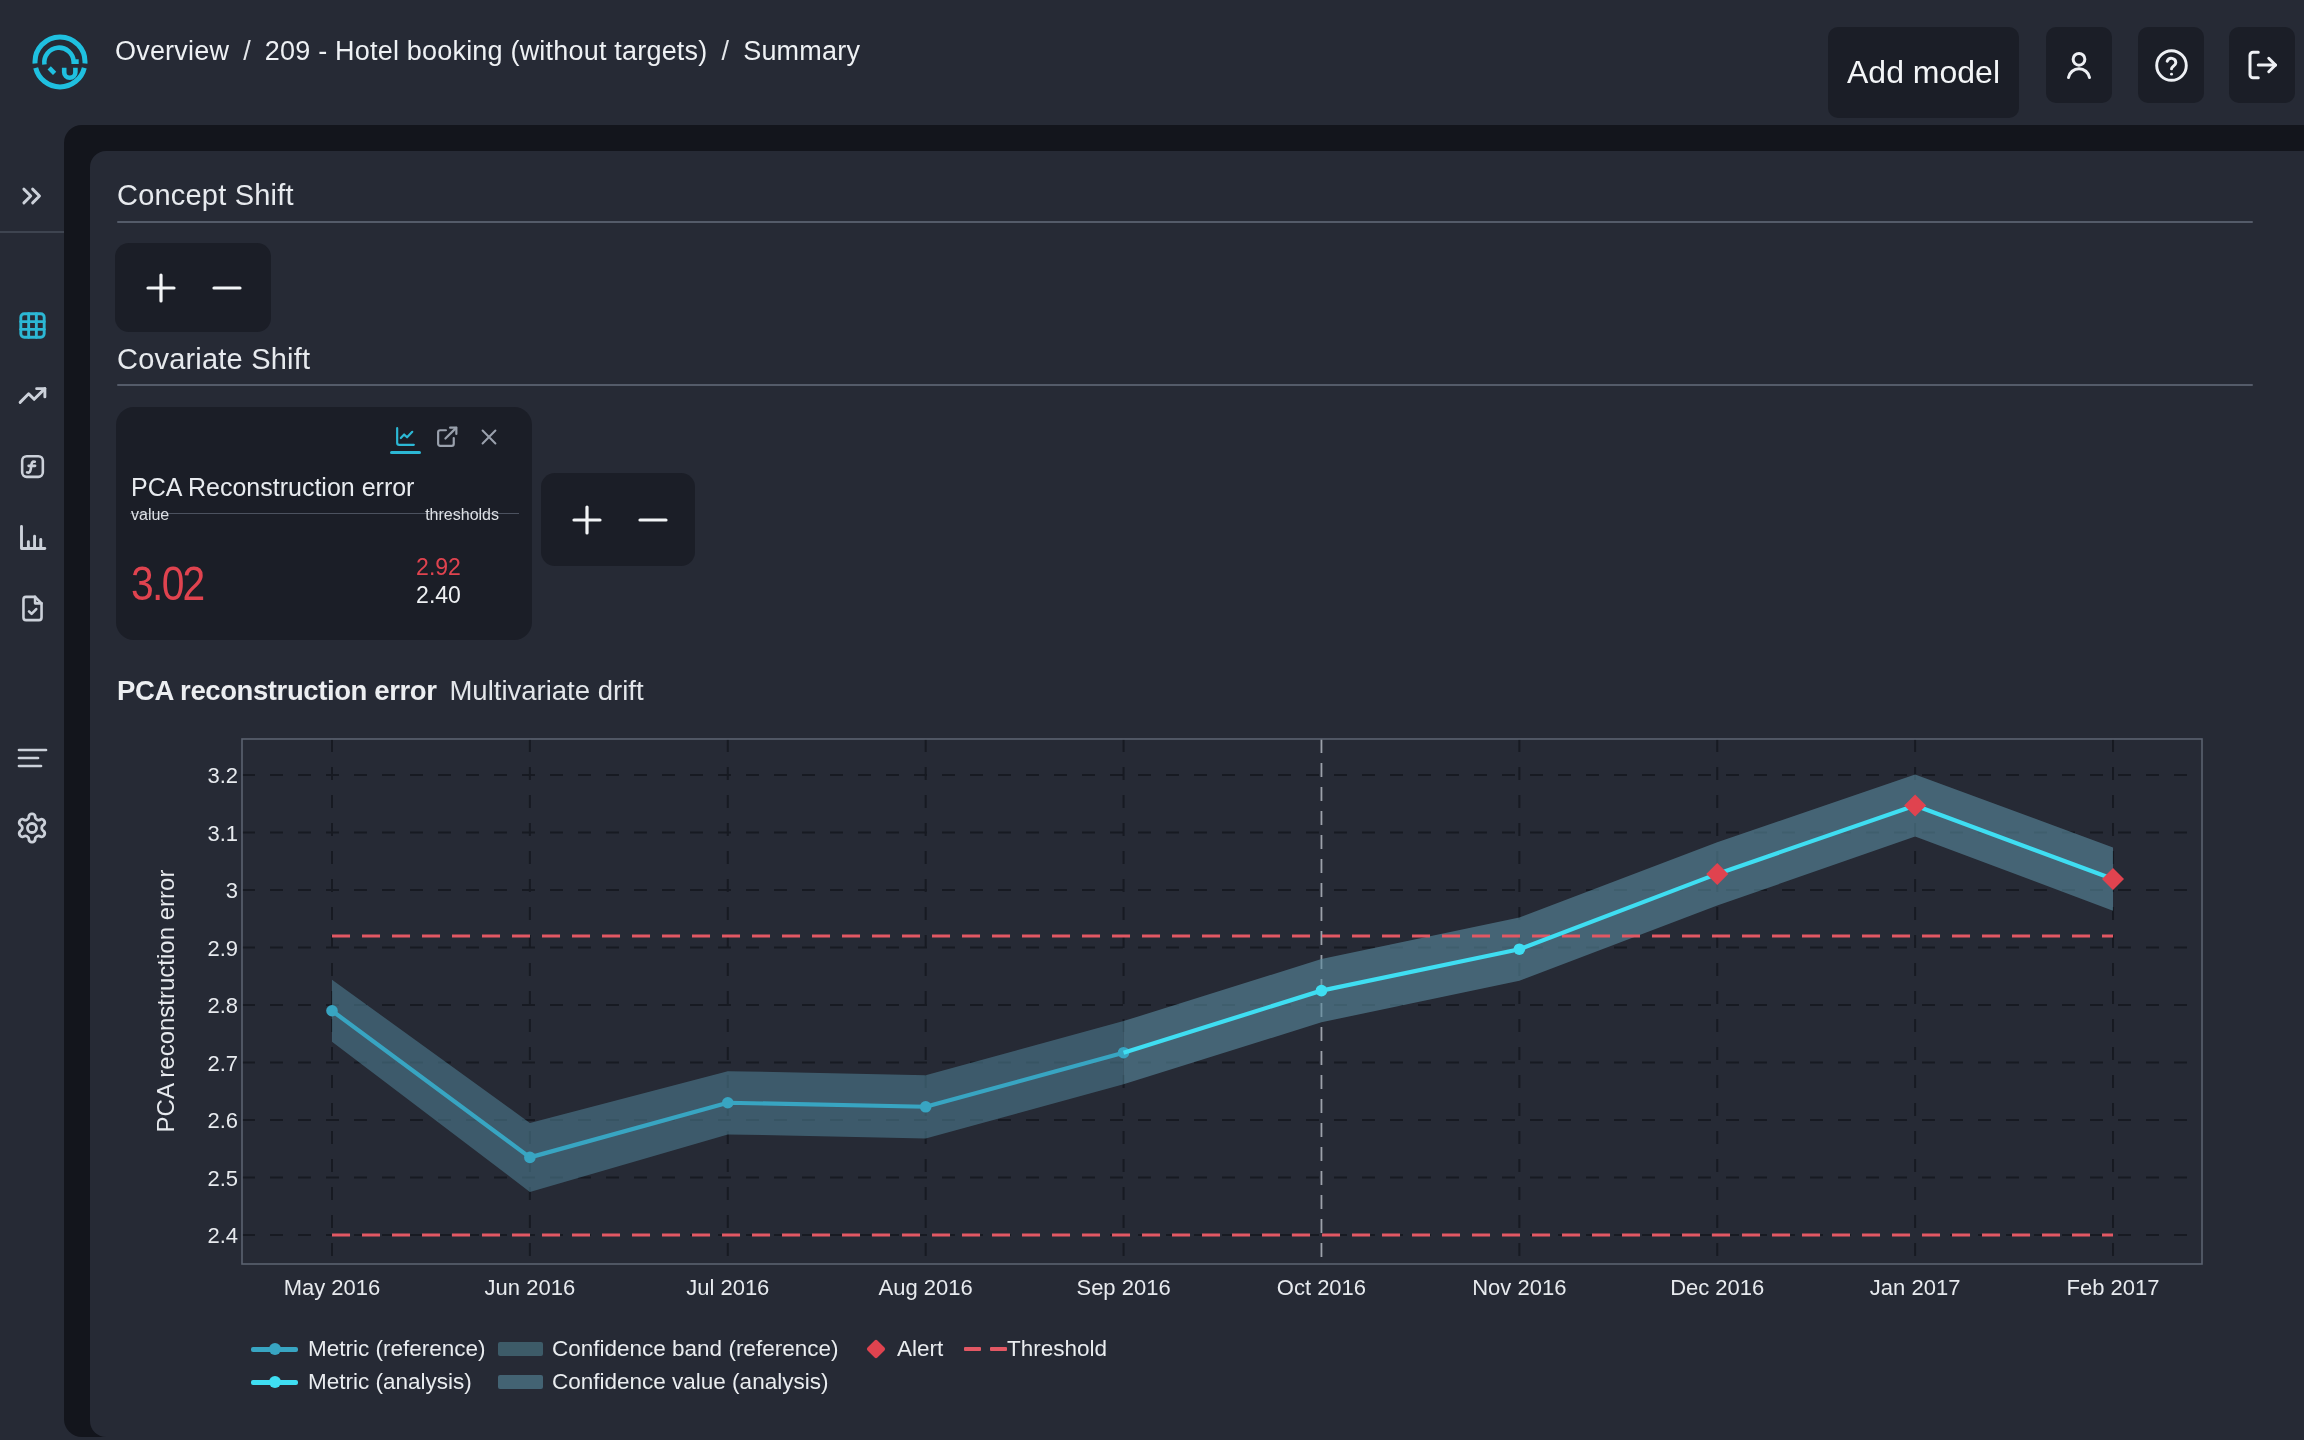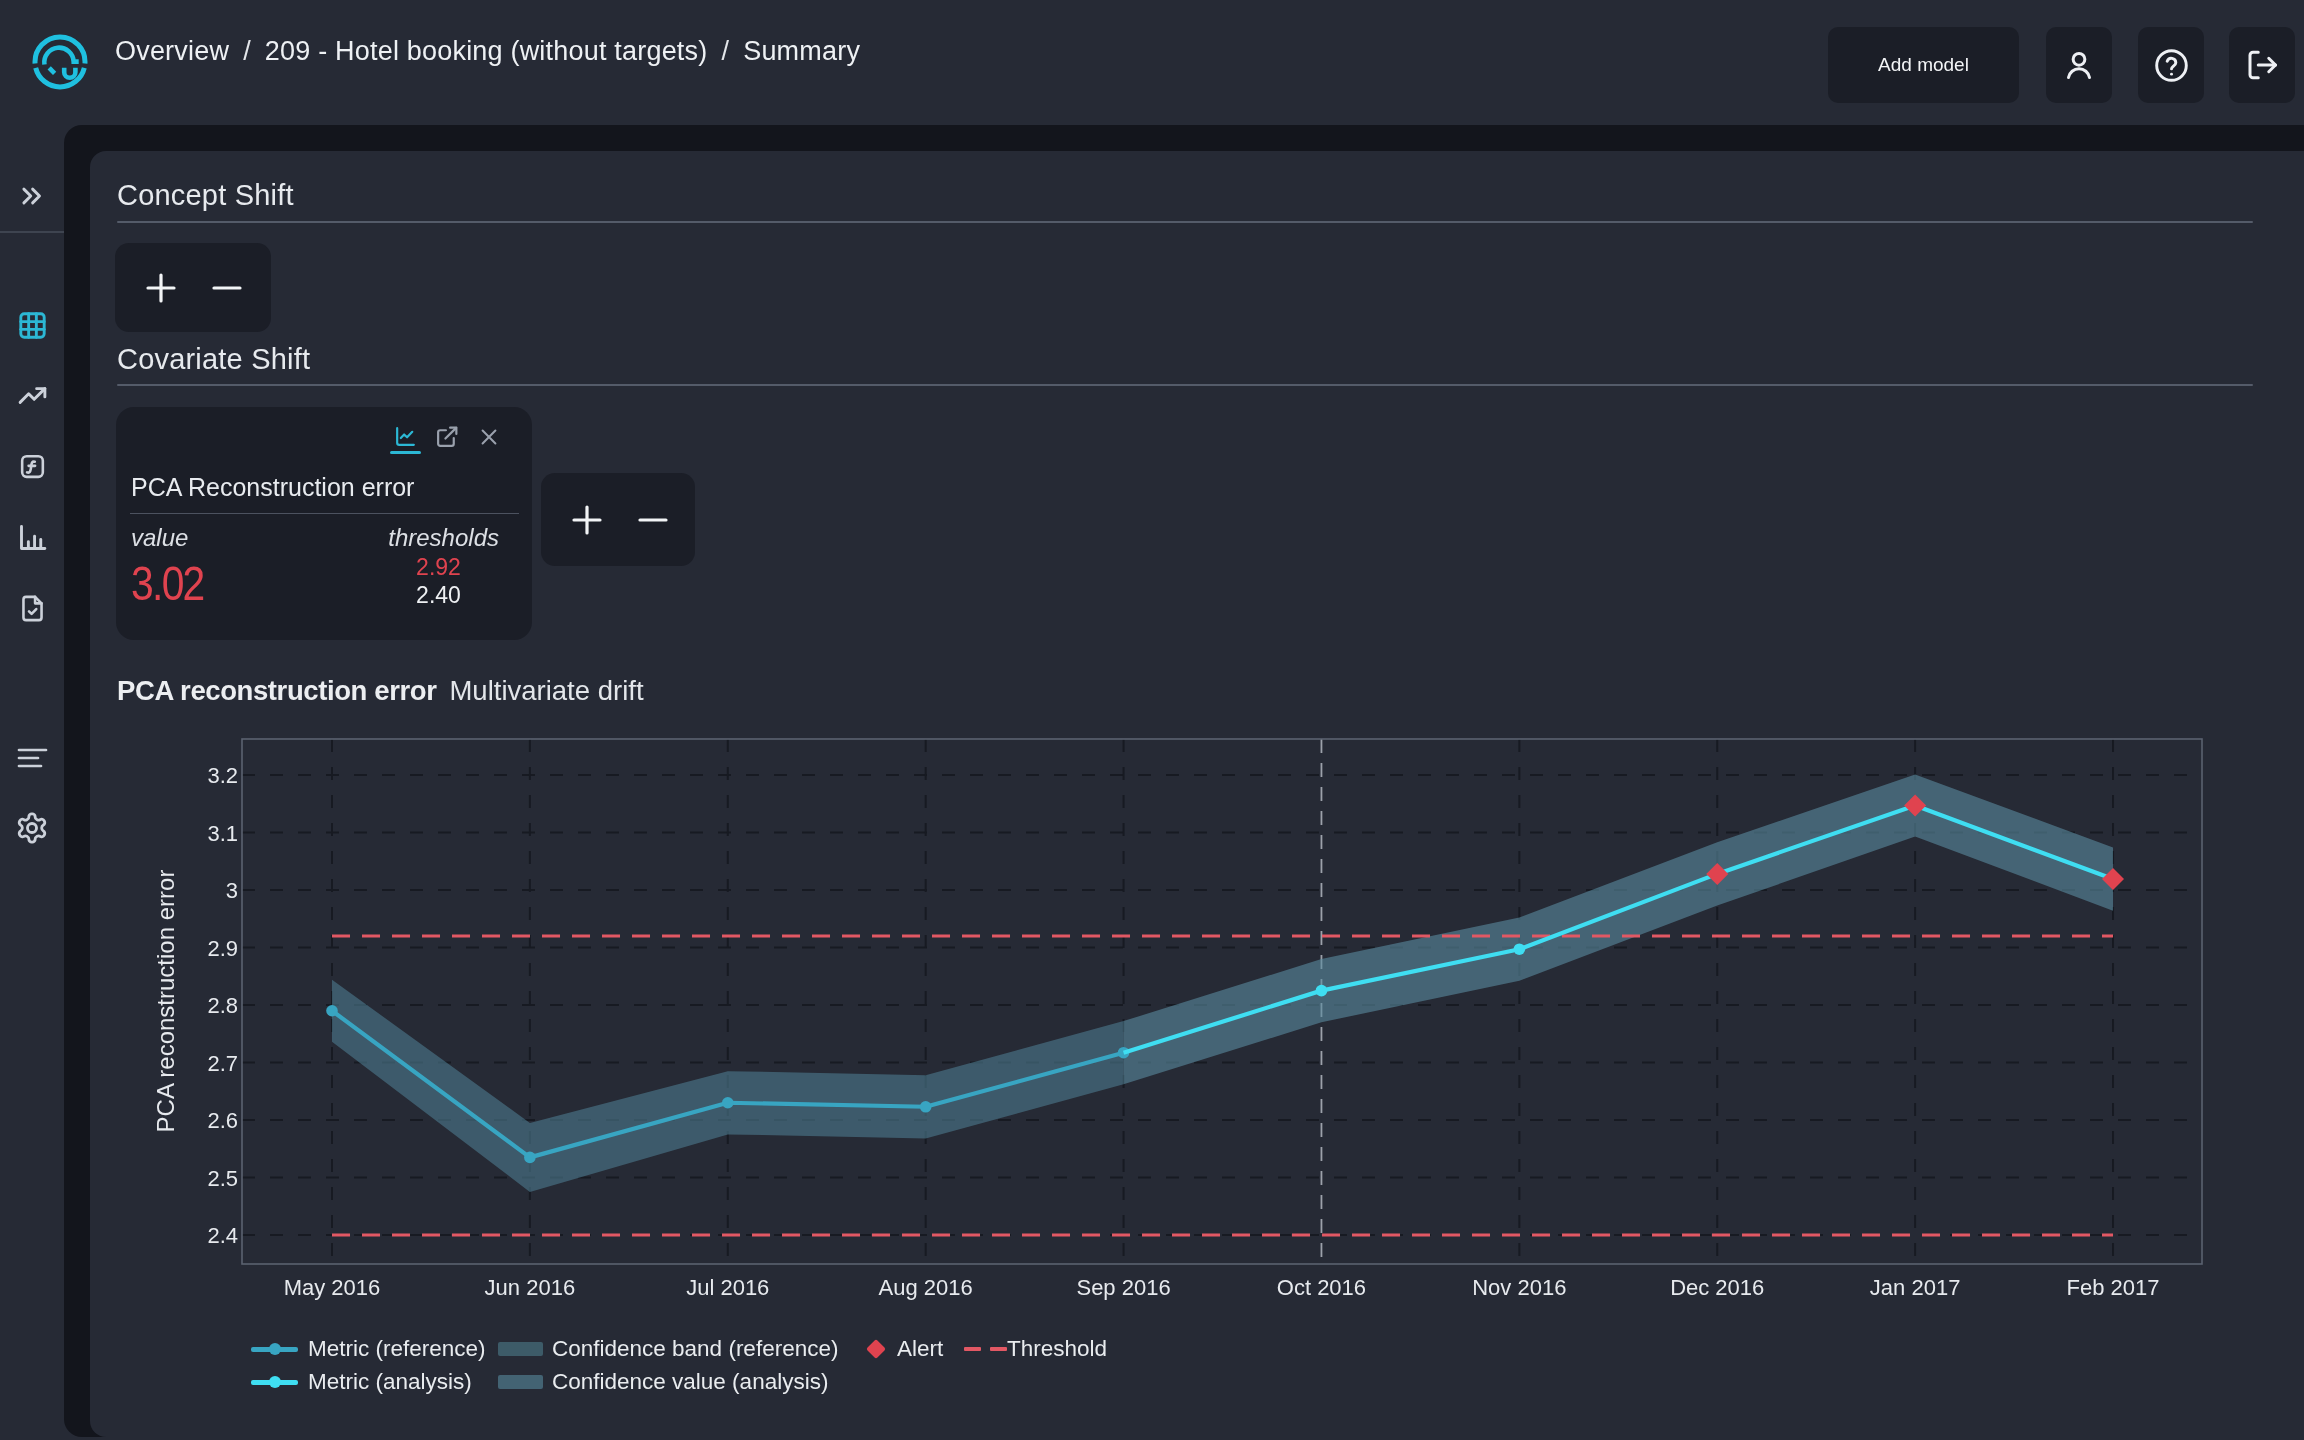--- a/index.html
+++ b/index.html
@@ -9,21 +9,21 @@
   .viewport { position:absolute; left:64px; top:125px; width:2240px; height:1312px; background:var(--page-bg);
               border-radius:18px 0 0 18px; }
 
   
   .topbar { position:absolute; left:0; top:0; width:2304px; height:125px; background:var(--panel-bg); }
   .logo { position:absolute; left:32px; top:34px; width:56px; height:56px; }
   .breadcrumb { position:absolute; left:115px; top:0; height:103px; display:flex; align-items:center; gap:14px;
                 font-size:27px; color:#eef1f4; letter-spacing:.2px; }
   .breadcrumb .sep { color:#e3e6ea; }
   .btn-dark { background:var(--button-bg); border-radius:10px; color:#f3f5f7; border:none; }
-  .add-model { position:absolute; left:1828px; top:27px; width:191px; height:76px; font-size:19px;
+  .add-model { position:absolute; left:1828px; top:27px; width:191px; height:91px; font-size:32px;
                font-family:"Liberation Sans", sans-serif; display:flex; align-items:center; justify-content:center; cursor:pointer; }
   .icon-btn { position:absolute; top:27px; width:66px; height:76px; display:flex; align-items:center; justify-content:center; cursor:pointer; }
   .icon-btn svg { stroke:#eef0f4; }
 
   
   .sidebar { position:absolute; left:0; top:125px; width:64px; height:1315px; background:var(--panel-bg); }
   .side-item { position:absolute; left:0; width:64px; height:48px; display:flex; align-items:center; justify-content:center; cursor:pointer; }
   .side-item svg { stroke:#ccd1da; }
   .side-item.active svg { stroke:var(--accent); }
   .side-divider { position:absolute; left:0; top:106px; width:64px; height:2px; background:#3e4450; }
@@ -35,21 +35,21 @@
   .mini-panel { position:absolute; background:var(--button-bg); border-radius:14px; display:flex; align-items:center; }
   .mini-panel .pm { display:flex; align-items:center; justify-content:center; width:44px; height:56px; cursor:pointer; }
   .mini-panel .pm svg { stroke:#f2f4f6; }
 
   
   .metric-card { position:absolute; left:26px; top:256px; width:416px; height:233px; background:var(--button-bg); border-radius:18px; }
   .mc-icon { position:absolute; cursor:pointer; }
   .mc-underline { position:absolute; left:274px; top:44px; width:31px; height:3px; background:var(--accent); border-radius:2px; }
   .mc-title { position:absolute; left:15px; top:66px; font-size:25px; color:#e8ebef; }
   .mc-rule { position:absolute; left:14px; top:106px; width:389px; height:1px; background:#4c525f; }
-  .mc-label { position:absolute; top:117px; font-size:24px; color:#dde0e5;font-style:italic; }
+  .mc-label { position:absolute; top:99px; font-size:16px; color:#dde0e5; }
   .mc-value { position:absolute; left:15px; top:149px; font-size:48px; line-height:55px; letter-spacing:-2px; transform:scaleX(0.85); transform-origin:0 50%; color:var(--alert-red); }
   .mc-thr { position:absolute; right:33px; width:121px; text-align:center; font-size:23px; line-height:28px; }
   .mc-thr.hi { top:146px; color:var(--alert-red); }
   .mc-thr.lo { top:174px; color:#eef0f3; }
 
   
   .chart-head { position:absolute; left:27px; top:524px; font-size:27.5px; color:#eceef1; display:flex; align-items:baseline; gap:13px; }
   .chart-head .t { font-weight:700; letter-spacing:-0.4px; }
   .chart-head .s { font-weight:400; color:#e3e6ea; white-space:nowrap; }
 

